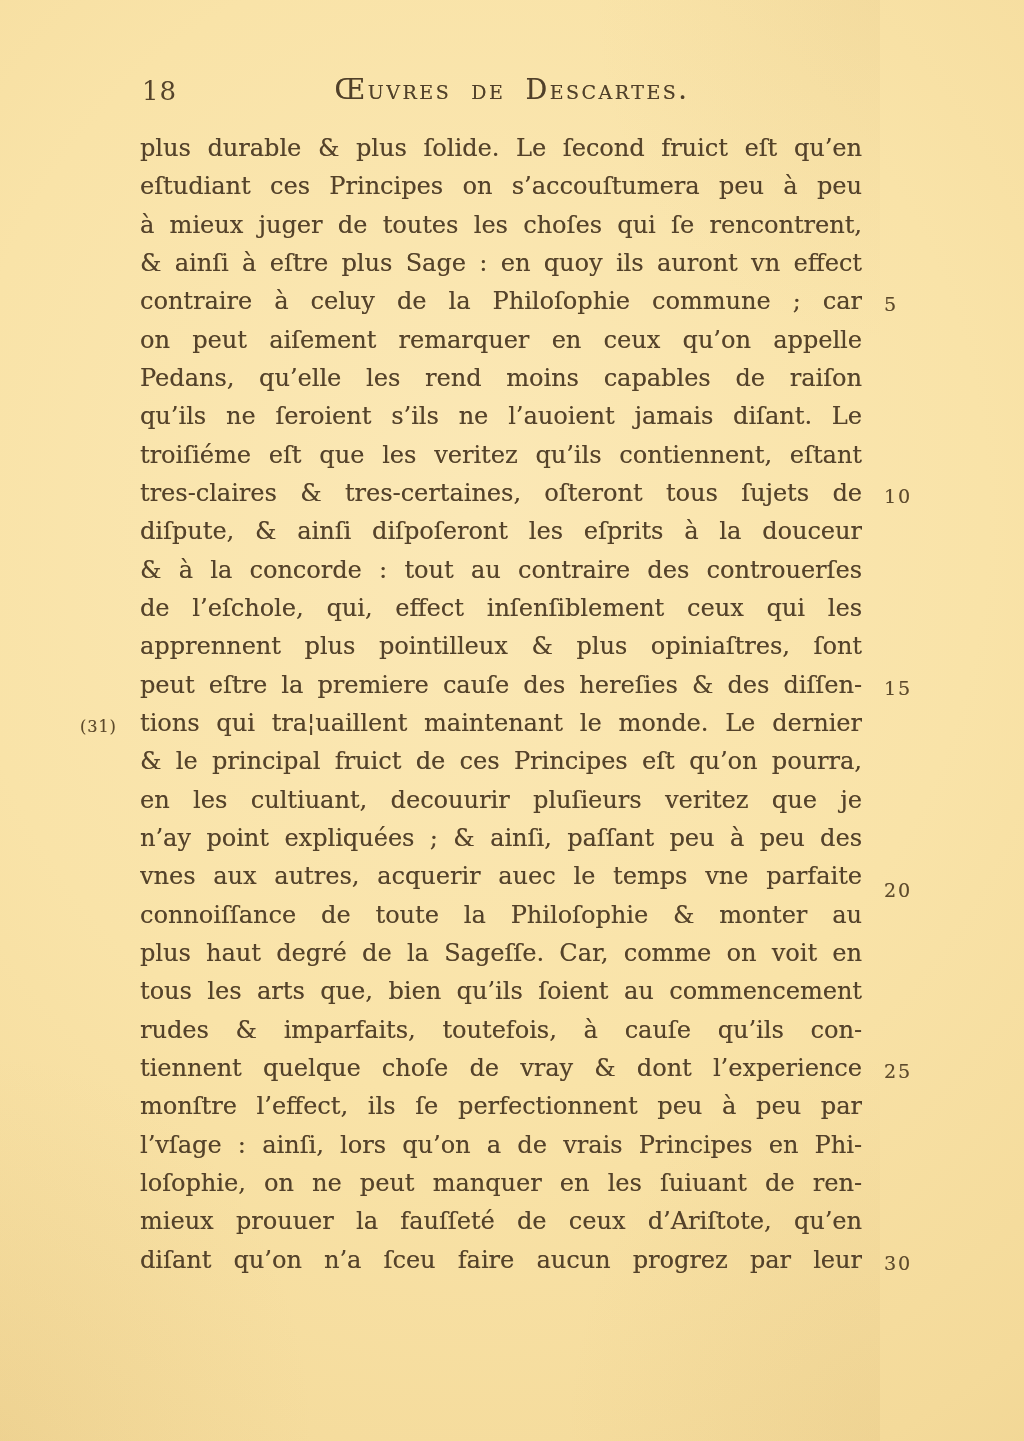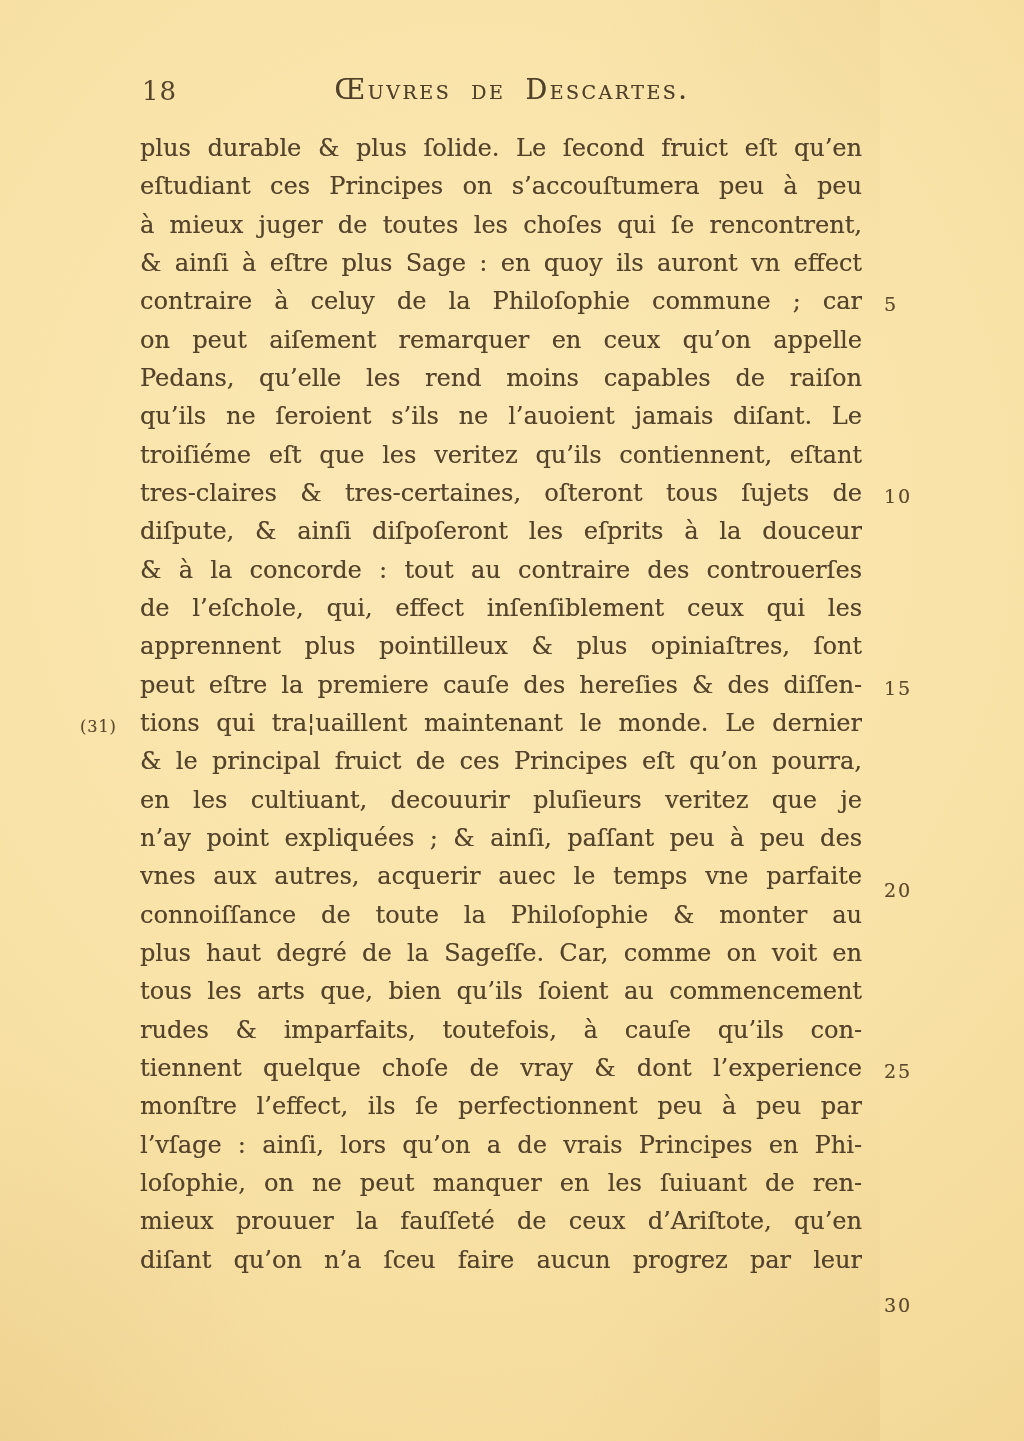--- a/index.html
+++ b/index.html
@@ -137,16 +137,16 @@
       </div>
     <div class="margin-left-col">
         <div class="margnote" style="top: 588.95px;">(31)</div>
       </div>
     <div class="margin-right-col">
         <div class="lineno" style="top: 166.32px;">5</div>
         <div class="lineno" style="top: 357.97px;">10</div>
         <div class="lineno" style="top: 549.62px;">15</div>
         <div class="lineno" style="top: 741.27px; margin-top: 11px;">20</div>
         <div class="lineno" style="top: 932.92px;">25</div>
-        <div class="lineno" style="top: 1124.57px; margin-top: 42px;">30</div>
+        <div class="lineno" style="top: 1124.57px;">30</div>
       </div>
   </div>
 </div>
 
 </body></html>

